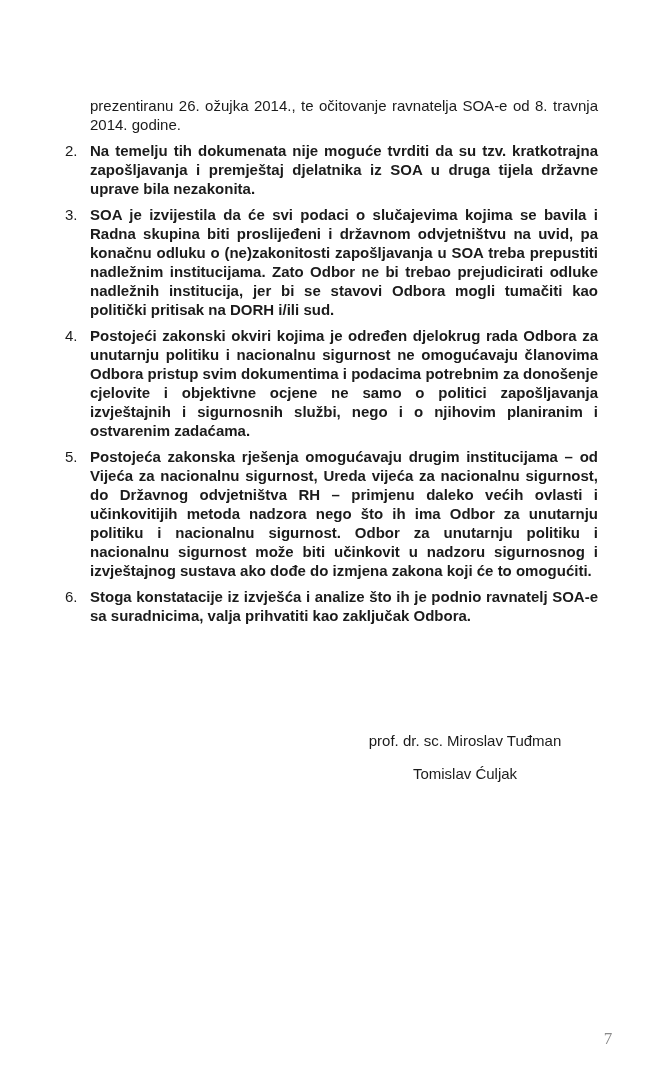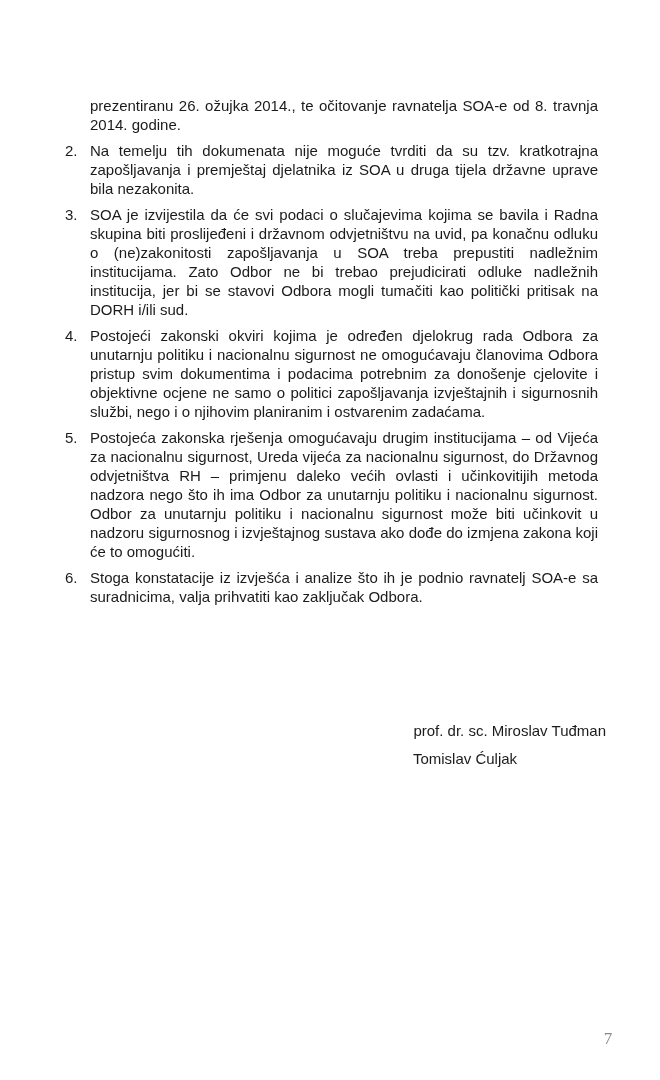--- a/index.html
+++ b/index.html
@@ -34,31 +34,32 @@
     display: flex;
     margin-bottom: 7px;
   }
   .item-number {
     flex: 0 0 25px;
     width: 25px;
   }
   .item-text {
     flex: 1 1 auto;
     text-align: justify;
+    font-weight: bold;
   }
   .signatures {
     position: absolute;
     top: 717px;
     left: 320px;
     width: 290px;
     text-align: center;
     font-size: 15px;
     line-height: 19px;
   }
-  .signature-line-1 { margin: 4px; text-align: right; }
+  .signature-line-1 { margin: 14px; }
   .signature-line-2 { margin: 9px 0 0 0; text-align: center; }
   .page-number {
     position: absolute;
     top: 1029px;
     left: 595px;
     width: 26px;
     text-align: center;
     font-family: "Liberation Serif", "DejaVu Serif", serif;
     font-size: 17px;
     line-height: 19px;

